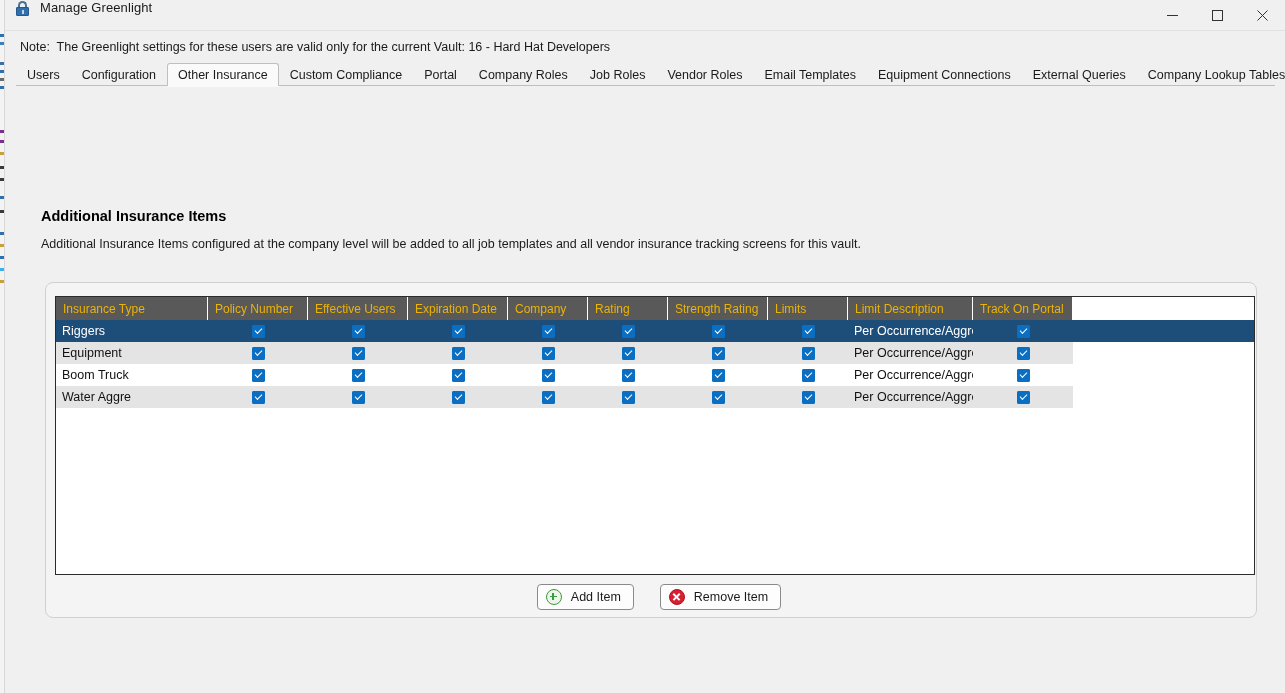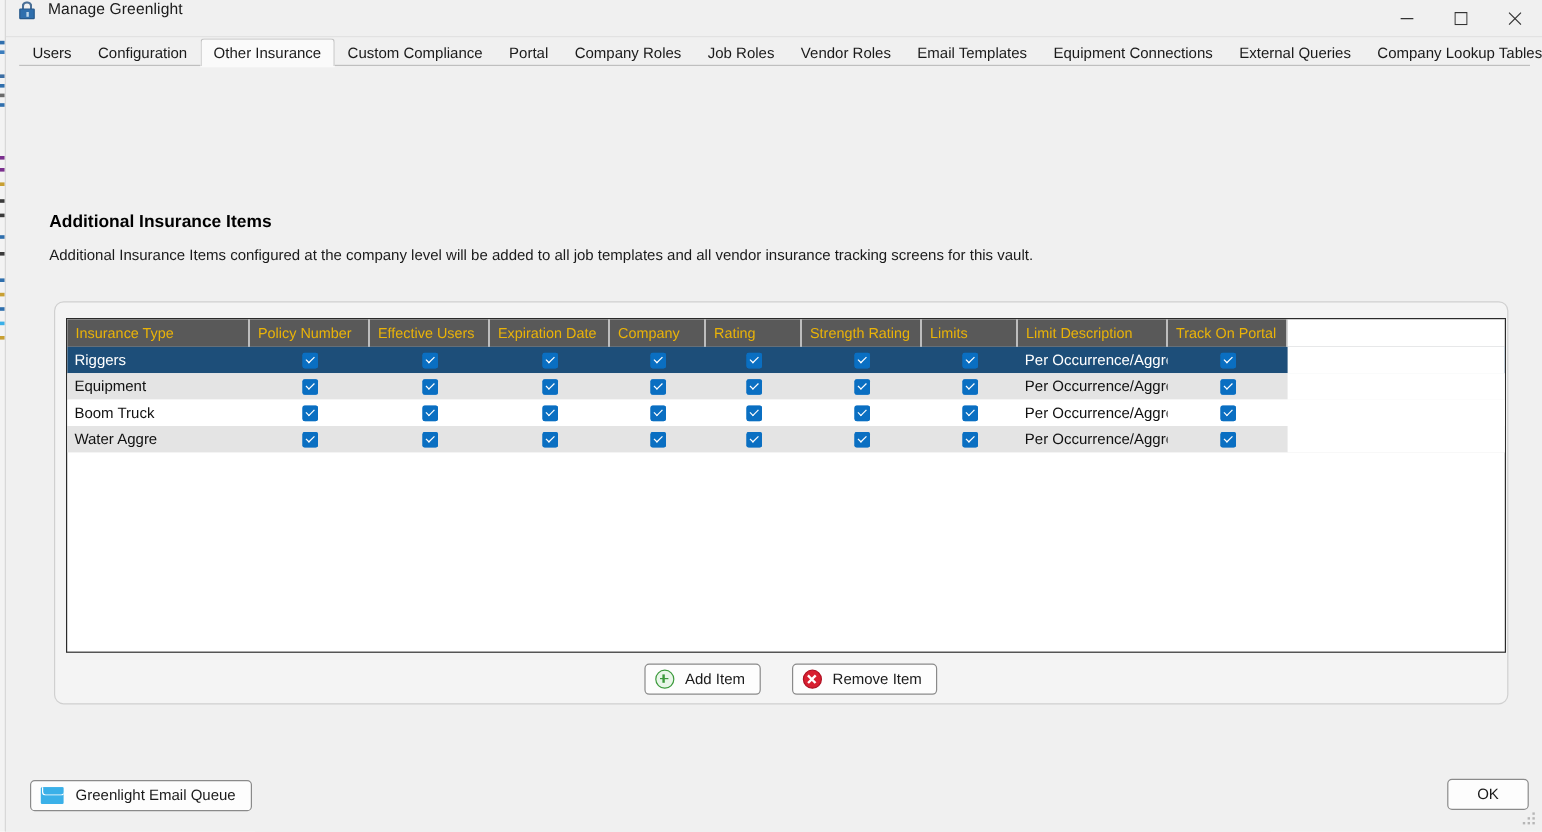--- a/index.html
+++ b/index.html
@@ -145,21 +145,21 @@
     border-right: 1px solid #ffffff;
     white-space: nowrap; overflow: hidden;
     cursor: default;
   }
   .hcell.last { border-right: 1px solid #ffffff; }
   #grid-header .filler { flex: 1; background: #ffffff; height: 23px; }
 
   .grow { display: flex; height: 22px; }
   .grow.alt   { background: #e4e4e4; }
   .grow.plain { background: #ffffff; }
-  .grow.sel   { background: #1d4e79; }
+  .grow.sel   { background: #1d4e79; align-items: flex-end; }
   .grow .filler { flex: 1; background: #ffffff; }
 
   .cell {
     height: 22px;
     display: flex; align-items: center;
     font-size: 12.5px; color: #111;
     padding-left: 6px;
     white-space: nowrap; overflow: hidden;
   }
   .grow.sel .cell { color: #ffffff; }
@@ -312,20 +312,23 @@
       </div>
       <div class="win-btn">
         <svg width="11" height="11" viewBox="0 0 11 11">
             <line x1="0.5" y1="0.5" x2="10.5" y2="10.5" stroke="#333" stroke-width="1"></line>
             <line x1="10.5" y1="0.5" x2="0.5" y2="10.5" stroke="#333" stroke-width="1"></line>
           </svg>
       </div>
     </div>
   </div>
 
+  <div id="note-row">
+    <span class="note-label">Note:  The Greenlight settings for these users are valid only for the current Vault: 16 - Hard Hat Developers</span>
+  </div>
 
   <div id="tabstrip">
       <div class="tab">Users</div>
       <div class="tab">Configuration</div>
       <div class="tab active">Other Insurance</div>
       <div class="tab">Custom Compliance</div>
       <div class="tab">Portal</div>
       <div class="tab">Company Roles</div>
       <div class="tab">Job Roles</div>
       <div class="tab">Vendor Roles</div>
@@ -482,30 +485,15 @@
           <span class="ico-circle ico-add"></span>
           <span class="glabel">Add Item</span>
         </div>
         <div class="gbtn">
           <span class="ico-circle ico-remove"></span>
           <span class="glabel">Remove Item</span>
         </div>
       </div>
     </div>
 
-    <div id="footer">
-      <div id="email-queue-btn">
-        <span class="ico-mail"></span>
-        <span class="elabel">Greenlight Email Queue</span>
-      </div>
-      <div id="ok-btn">OK</div>
-      <div id="resize-grip">
-          <i style="left: 8px; top: 0px;"></i>
-          <i style="left: 4px; top: 4px;"></i>
-          <i style="left: 8px; top: 4px;"></i>
-          <i style="left: 0px; top: 8px;"></i>
-          <i style="left: 4px; top: 8px;"></i>
-          <i style="left: 8px; top: 8px;"></i>
-        </div>
-    </div>
 
   </div>
 </div>
 
 </body></html>

